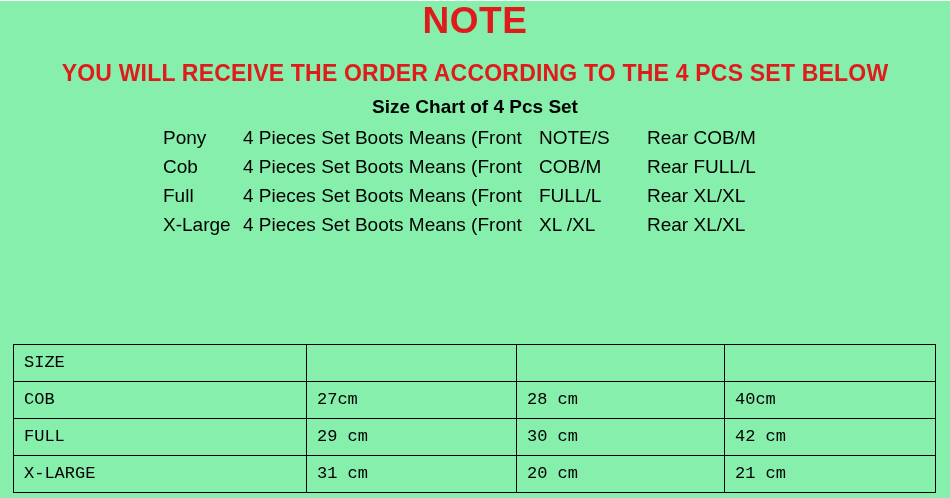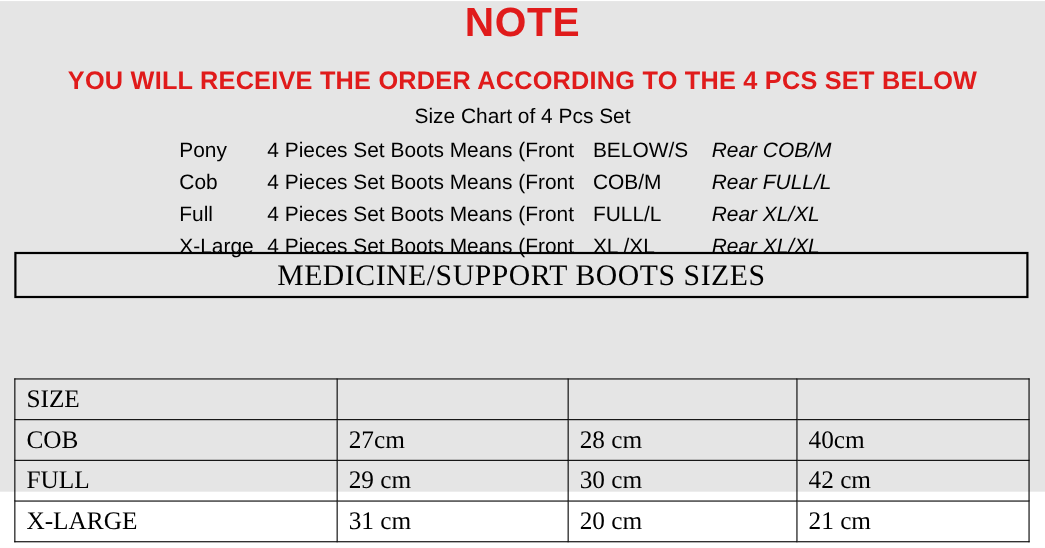--- a/index.html
+++ b/index.html
@@ -11,23 +11,23 @@
     width: 950px;
     height: 498px;
     overflow: hidden;
     font-family: "Liberation Sans", sans-serif;
     color: #000000;
     position: relative;
   }
 
   .page {
     width: 950px;
-    height: 446px;
+    height: 498px;
     position: relative;
-    background: #e5e5e5;
+    background: #86efac;
   }
 
   
   .note-title {
     text-align: center;
     color: #e01b1b;
     font-family: "Liberation Sans", sans-serif;
     font-weight: bold;
     font-size: 37px;
     line-height: 40px;
@@ -46,38 +46,39 @@
     white-space: nowrap;
   }
 
   
   .chart-caption {
     text-align: center;
     font-size: 19px;
     line-height: 24px;
     margin-top: 8px;
     font-family: "Liberation Sans", sans-serif;
+    font-weight: bold;
   }
 
   .set-table {
     margin: 4px auto 0 auto;
     border-collapse: collapse;
     font-size: 19px;
     line-height: 29px;
     font-family: "Liberation Sans", sans-serif;
   }
   .set-table td {
     padding: 0;
     white-space: nowrap;
     vertical-align: top;
   }
   .col-size   { width: 80px; margin-left: 16px; }
   .col-means  { width: 296px; margin-top: 16px; }
   .col-front  { width: 108px; }
-  .col-rear   { width: 140px; font-style: italic; }
+  .col-rear   { width: 140px; }
 
   
   .boxed-title {
     position: absolute;
     left: 13px;
     top: 228px;
     width: 922px;
     height: 42px;
     border: 2px solid #000000;
     box-sizing: border-box;
@@ -97,22 +98,22 @@
     left: 13px;
     top: 343px;
     width: 922px;
     border-collapse: collapse;
     table-layout: fixed;
   }
   .meas-table td {
     border: 1.5px solid #000000;
     height: 36px;
     padding: 0 0 0 10px;
-    font-family: Liberation Serif, serif;
-    font-size: 23px;
+    font-family: Liberation Mono, monospace;
+    font-size: 17px;
     line-height: 36px;
     vertical-align: middle;
     white-space: nowrap;
   }
   .meas-table col.c1 { width: 293px; }
   .meas-table col.c2 { width: 210px; }
   .meas-table col.c3 { width: 208px; }
   .meas-table col.c4 { width: 211px; }
 </style>
 </head>
@@ -123,21 +124,21 @@
   <div class="note-title">NOTE</div>
   <div class="note-sub">YOU WILL RECEIVE THE ORDER ACCORDING TO THE 4 PCS SET BELOW</div>
 
   <div class="chart-caption">Size Chart of 4 Pcs Set</div>
 
   <table class="set-table">
     <tbody>
       <tr>
         <td class="col-size">Pony</td>
         <td class="col-means">4 Pieces Set Boots Means (Front</td>
-        <td class="col-front">BELOW/S</td>
+        <td class="col-front">NOTE/S</td>
         <td class="col-rear">Rear COB/M</td>
       </tr>
       <tr>
         <td class="col-size">Cob</td>
         <td class="col-means">4 Pieces Set Boots Means (Front</td>
         <td class="col-front">COB/M</td>
         <td class="col-rear">Rear FULL/L</td>
       </tr>
       <tr>
         <td class="col-size">Full</td>
@@ -147,23 +148,20 @@
       </tr>
       <tr>
         <td class="col-size">X-Large</td>
         <td class="col-means">4 Pieces Set Boots Means (Front</td>
         <td class="col-front">XL /XL</td>
         <td class="col-rear">Rear XL/XL</td>
       </tr>
     </tbody>
   </table>
 
-  <div class="boxed-title">
-    <span>MEDICINE/SUPPORT BOOTS SIZES</span>
-  </div>
 
   <table class="meas-table">
     <colgroup>
       <col class="c1">
         <col class="c2">
         <col class="c3">
         <col class="c4">
     </colgroup>
     <tbody>
       <tr>

